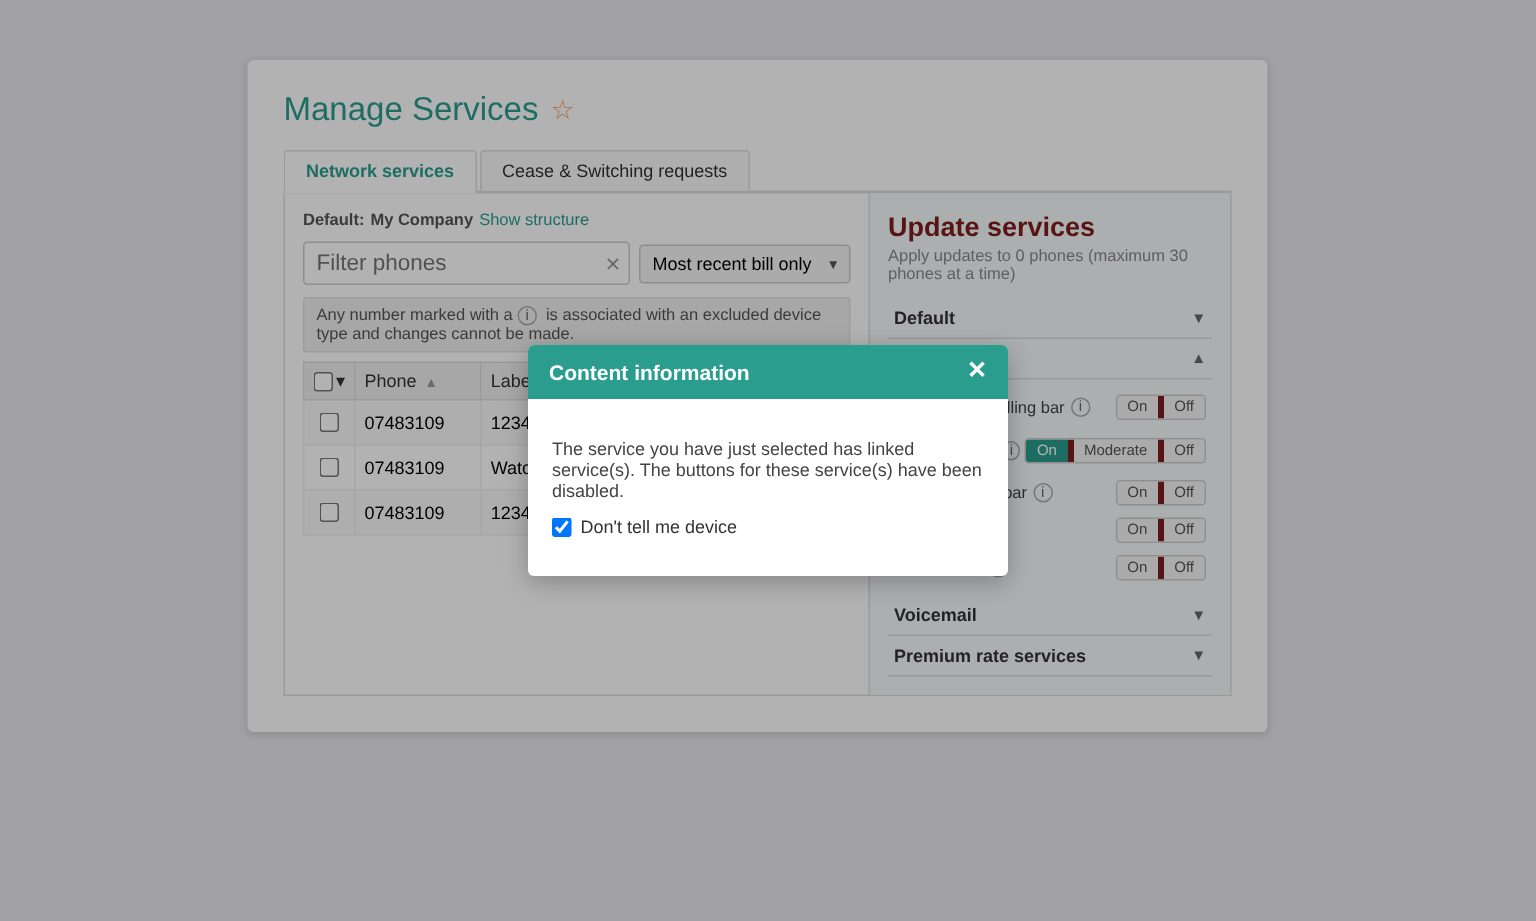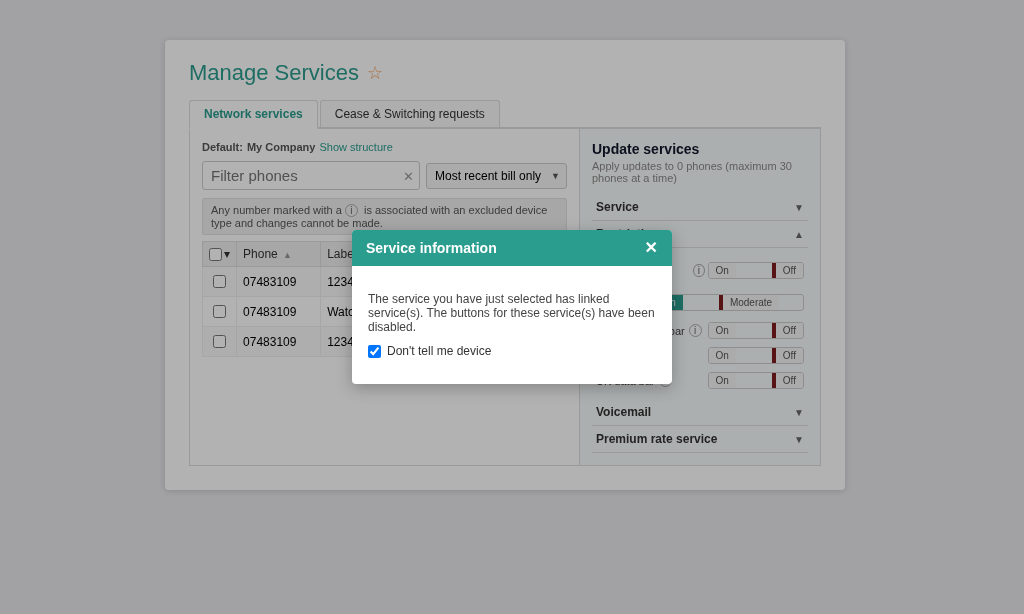--- a/index.html
+++ b/index.html
@@ -204,22 +204,22 @@
       justify-content: center;
     }
     input[type="checkbox"] { cursor: pointer; }
     .th-cb-wrap {
       display: flex;
       align-items: center;
       gap: 2px;
     }
     
     .update-title {
-      font-size: 14px;
-      color: #0f172a;
+      font-size: 18px;
+      color: #7f1d1d;
       font-weight: bold;
       margin-bottom: 3px;
     }
     .update-subtitle {
       font-size: 11px;
       color: #888;
       margin-bottom: 10px;
     }
     .section-header {
       display: flex;
@@ -246,21 +246,20 @@
       display: flex;
       align-items: center;
       gap: 4px;
       flex: 1;
     }
     .toggle-group {
       display: flex;
       border: 1px solid #ccc;
       border-radius: 3px;
       overflow: hidden;
-      gap: 36px;
     }
     .toggle-btn {
       padding: 2px 7px;
       font-size: 10px;
       border: none;
       background: #f5f5f5;
       cursor: pointer;
       color: #555;
     }
     .toggle-btn.active-on {
@@ -449,21 +448,21 @@
         </table>
       </div>
 
       <div class="right-panel">
         <div class="update-title">Update services</div>
         <div class="update-subtitle">Apply updates to 0 phones (maximum 30 phones at a time)</div>
 
         <div id="sections-container">
             <div>
               <div class="section-header">
-    <span>Service</span>
+    <span>Default</span>
     <span class="section-arrow">▼</span>
   </div>
             </div>
             <div>
               <div class="section-header">
     <span>Restrictions</span>
     <span class="section-arrow">▲</span>
   </div>
               <div class="section-content">
                 <div class="service-row">
@@ -520,33 +519,33 @@
               </div>
             </div>
             <div>
               <div class="section-header">
     <span>Voicemail</span>
     <span class="section-arrow">▼</span>
   </div>
             </div>
             <div>
               <div class="section-header">
-    <span>Premium rate service</span>
+    <span>Premium rate services</span>
     <span class="section-arrow">▼</span>
   </div>
             </div>
           </div>
       </div>
     </div>
   </div>
 
   <div class="modal-overlay">
     <div class="modal">
       <div class="modal-header">
-        <span>Service information</span>
+        <span>Content information</span>
         <span class="modal-close">✕</span>
       </div>
       <div class="modal-body">
         <p>The service you have just selected has linked service(s). The buttons for these service(s) have been disabled.</p>
         <label class="modal-checkbox-row">
           <input type="checkbox" checked="" style="">
           <span>Don't tell me device</span>
         </label>
       </div>
     </div>

